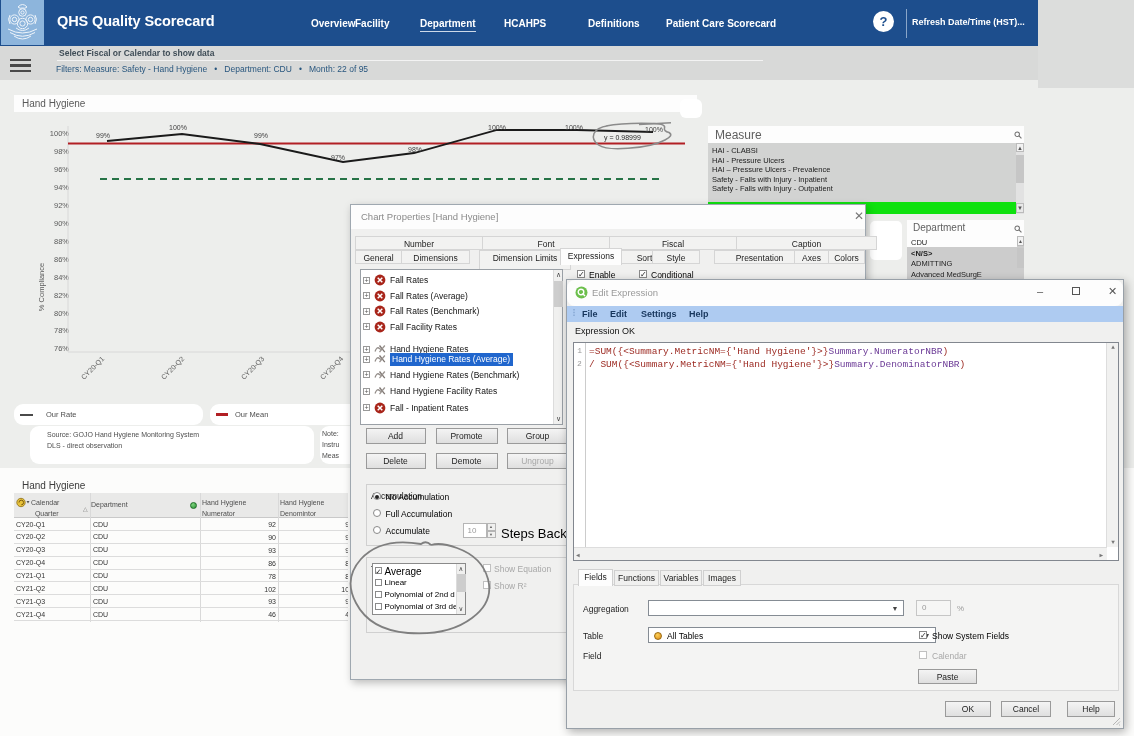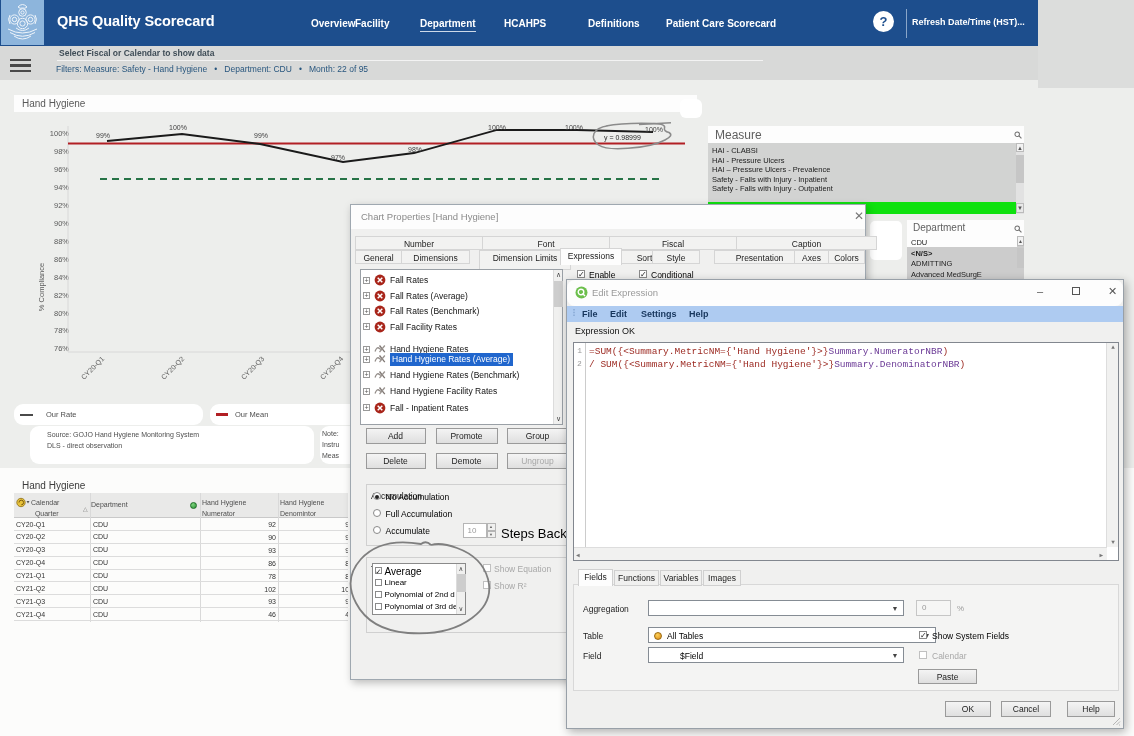--- a/index.html
+++ b/index.html
@@ -464,24 +464,20 @@
         </div>
     <div style="position:absolute; left:342px; top:15px; width:35px; height:16px; background:#f6f6f5; border:1px solid #c6c6c6; font-size:8px; color:#9a9a9a; padding:2px 0 0 5px;">0</div>
     <span style="position:absolute; left:383px; top:19px; font-size:8px; color:#9a9a9a;">%</span>
     <label class="flbl" style="left:9px; top:46px;">Table</label>
     <div class="combo" style="left:74px; top:42px; width:288px;">
       <div style="position:absolute; left:5px; top:3.5px; width:8px; height:8px; border-radius:50%; background:radial-gradient(circle at 38% 32%, #ffd257, #d98a1a); border:0.5px solid #9a6a10;"></div>
       <span style="position:absolute; left:18px; top:3px; font-size:8.5px;">All Tables</span>
           <span class="carrow">▼</span>
         </div>
     <label class="flbl" style="left:9px; top:66px;">Field</label>
-    <div class="combo" style="left:74px; top:62px; width:256px;">
-          <span style="position:absolute; left:31px; top:3px; font-size:8.5px;">$Field</span>
-          <span class="carrow">▼</span>
-        </div>
     <div class="cb" style="left:345px; top:46px;">✓</div>
         <span style="position:absolute; left:358px; top:46px; font-size:8.5px;">Show System Fields</span>
     <div class="cb" style="left:345px; top:66px; border-color:#c0c0c0;"></div>
         <span style="position:absolute; left:358px; top:66px; font-size:8.5px; color:#a8a8a8;">Calendar</span>
     <div class="btn" style="left:344px; top:84px; width:59px; height:15px; line-height:14px;">Paste</div>
   </div>
   <div class="btn" style="left:378px; top:421px; width:46px; height:16px; line-height:15px;">OK</div>
   <div class="btn" style="left:434px; top:421px; width:50px; height:16px; line-height:15px;">Cancel</div>
   <div class="btn" style="left:500px; top:421px; width:48px; height:16px; line-height:15px;">Help</div>
   <svg style="position:absolute; right:2px; bottom:2px;" width="9" height="9" viewBox="0 0 9 9">

